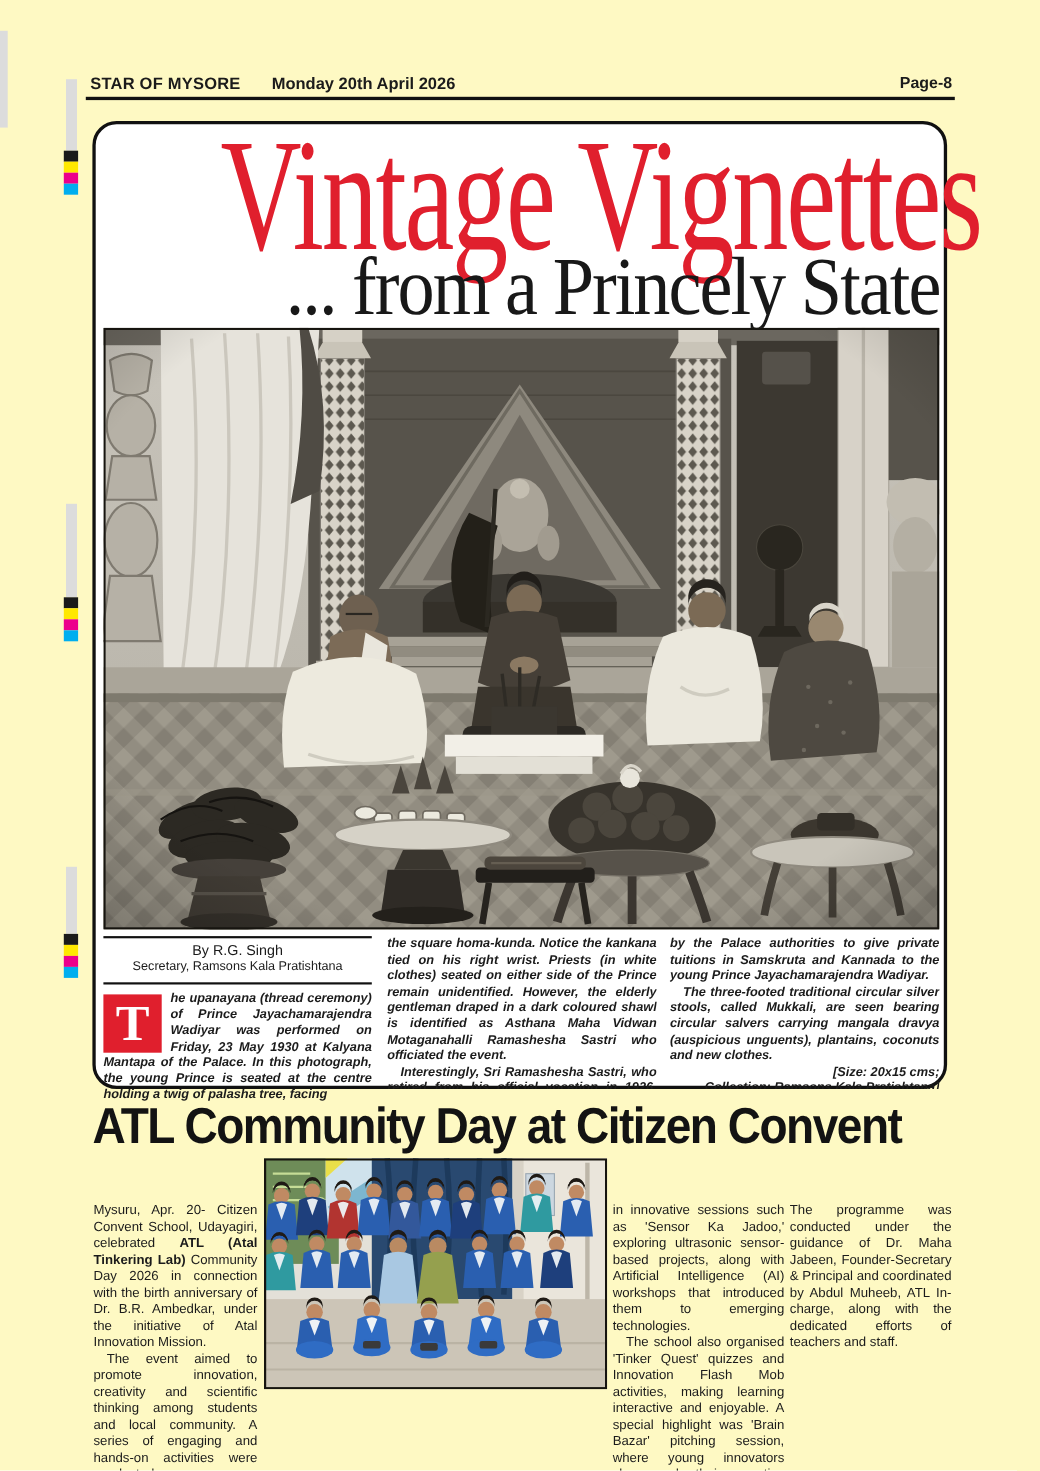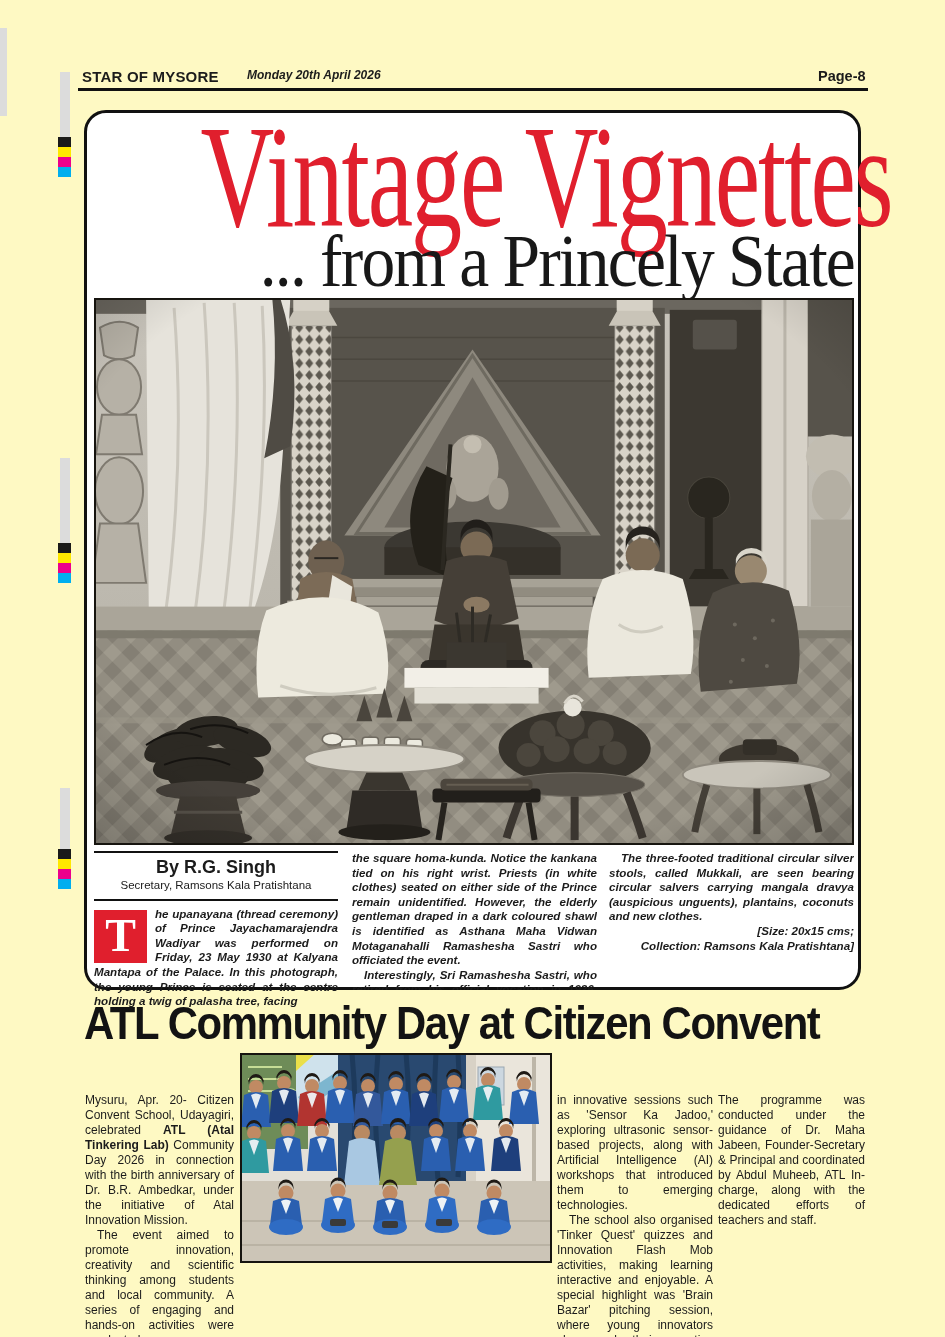--- a/index.html
+++ b/index.html
@@ -8,21 +8,21 @@
   .page { position:absolute; inset:0; width:945px; height:1337px; background:#fef9c3; overflow:hidden; }
   .abs { position:absolute; }
 
   
   .edge-strip { left:0; top:28px; width:7px; height:88px; background:#dcdcdc; }
   .regbar-gray  { width:10px; background:#dcdcdc; left:60px; }
   .regsq { left:58px; width:13px; height:10px; }
 
   
   .masthead { left:82px; top:68px; font-size:15px; font-weight:bold; letter-spacing:0.2px; }
-  .issue-date { left:247px; top:68px; font-size:12px; font-weight:bold;font-style:italic; }
+  .issue-date { left:247px; top:68px; font-size:15px; font-weight:bold; }
   .page-number { left:818px; top:68px; font-size:14.5px; font-weight:bold; }
   .header-rule { left:78px; top:88px; width:790px; height:3px; background:#111; }
 
   
   .feature-frame { left:84px; top:110px; width:777px; height:880px; border:3.5px solid #111; border-radius:22px; background:#fff; }
 
   .feature-title { left:84px; top:104px; width:777px; text-align:center; white-space:nowrap;
      font-family:"Liberation Serif", serif; color:#e01f2d; font-size:146px; line-height:1.0;
      letter-spacing:-3px; transform:scaleX(0.70); transform-origin:center top; }
   .feature-subtitle { left:84px; top:223px; width:770px; text-align:right; white-space:nowrap;
@@ -34,21 +34,21 @@
 
   
   .fcol { top:851px; height:139px; font-style:italic; font-weight:bold; font-size:11.6px;
           line-height:14.6px; text-align:justify; overflow:hidden; }
   .fcol-1 { left:94px;  width:244px; overflow:visible; }
   .fcol-2 { left:352px; width:245px; }
   .fcol-3 { left:609px; width:245px; }
 
   .byline-box { border-top:2.5px solid #111; border-bottom:2.5px solid #111;
                 padding:4px 0 6px; text-align:center; font-style:normal; margin-bottom:6px; }
-  .byline-author { font-size:18px; font-weight:bold; line-height:1.15; }
+  .byline-author { font-size:13px; font-weight:normal; line-height:1.15; }
   .byline-role { font-size:11.5px; font-weight:normal; line-height:1.3; }
 
   .drop-cap { float:left; width:53px; height:53px; background:#e01f2d; margin:3px 8px 1px 0;
               text-align:center; font-family:"Liberation Serif", serif; font-style:normal;
               font-weight:bold; font-size:46px; line-height:51px; color:#fff; }
   .para-indent { text-indent:12px; }
   .credit { text-align:right; font-weight:bold; }
 
   
   .atl-headline { left:84px; top:1000px; white-space:nowrap; font-weight:bold; font-size:46px;
@@ -311,20 +311,21 @@
       <span class="drop-cap">T</span><span>he upanayana (thread ceremony) of Prince Jayachamarajendra Wadiyar was performed on Friday, 23 May 1930 at Kalyana Mantapa of the Palace. In this photograph, the young Prince is seated at the centre holding a twig of palasha tree, facing</span>
     </div>
   </div>
 
   <div class="abs fcol fcol-2">
     <div>the square homa-kunda. Notice the kankana tied on his right wrist. Priests (in white clothes) seated on either side of the Prince remain unidentified. However, the elderly gentleman draped in a dark coloured shawl is identified as Asthana Maha Vidwan Motaganahalli Ramashesha Sastri who officiated the event.</div>
     <div class="para-indent">Interestingly, Sri Ramashesha Sastri, who retired from his official vocation in 1926, was requested</div>
   </div>
 
   <div class="abs fcol fcol-3">
+    <div>by the Palace authorities to give private tuitions in Samskruta and Kannada to the young Prince Jayachamarajendra Wadiyar.</div>
     <div class="para-indent">The three-footed traditional circular silver stools, called Mukkali, are seen bearing circular salvers carrying mangala dravya (auspicious unguents), plantains, coconuts and new clothes.</div>
     <div class="credit">[Size: 20x15 cms;</div>
     <div class="credit">Collection: Ramsons Kala Pratishtana]</div>
   </div>
 
   <div class="abs atl-headline">ATL Community Day at Citizen Convent</div>
 
   <div class="abs acol acol-1">
     <p><span>Mysuru, Apr. 20- Citizen Convent School, Udayagiri, celebrated </span><b>ATL (Atal Tinkering Lab)</b><span> Community Day 2026 in connection with the birth anniversary of Dr. B.R. Ambedkar, under the initiative of Atal Innovation Mission.</span></p>
     <p>The event aimed to promote innovation, creativity and scientific thinking among students and local community. A series of engaging and hands-on activities were conducted.</p>

